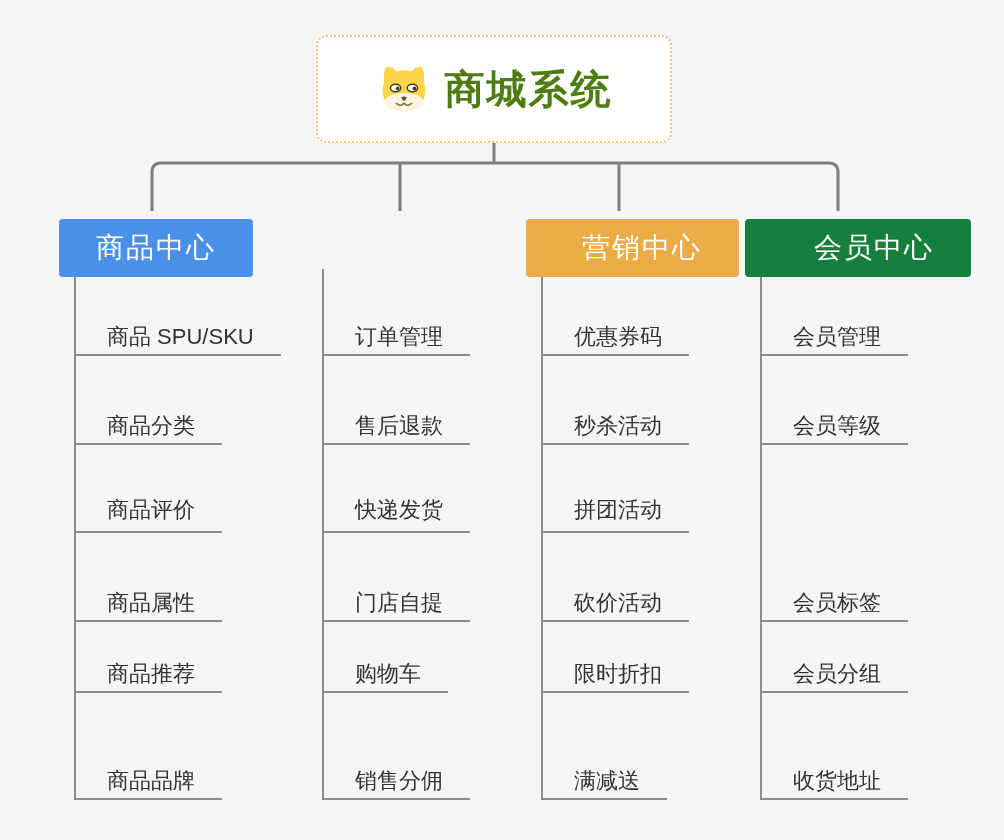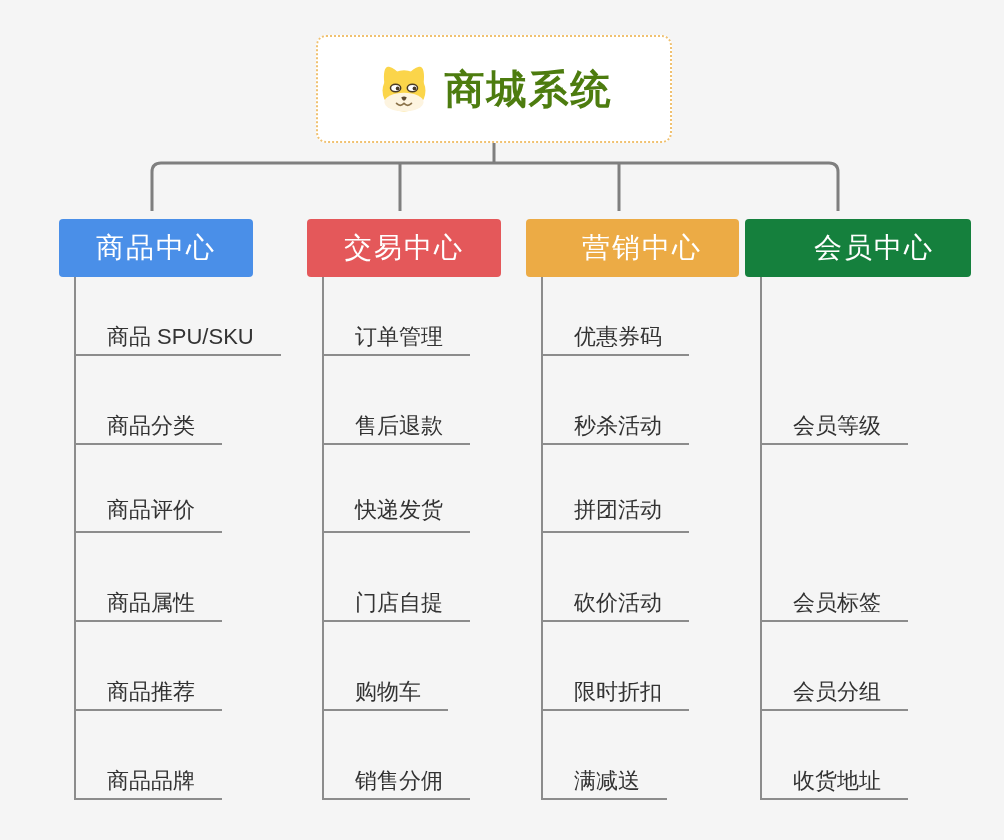--- a/index.html
+++ b/index.html
@@ -28,21 +28,21 @@
   .leafcol{position:absolute;top:0;height:840px;width:260px;pointer-events:none;}
   .c1{left:74px;} .c2{left:322px;} .c3{left:541px;} .c4{left:760px;}
   .leaf{
     position:absolute;left:0;height:36px;width:max-content;
     padding:0 27px 0 33px;border-bottom:2px solid #8c8c8c;
     display:flex;align-items:flex-end;
     font-size:22px;color:#333333;line-height:1;white-space:nowrap;
     pointer-events:auto;
   }
   .leaf span{padding-bottom:6px;}
-  .r1{top:318px;} .r2{top:407px;} .r3{top:495px;align-items:center;} .r4{top:584px;} .r5{top:673px;} .r6{top:762px;}
+  .r1{top:318px;} .r2{top:407px;} .r3{top:495px;align-items:center;} .r4{top:584px;} .r5{top:655px;} .r6{top:762px;}
 </style>
 </head>
 <body>
 
 <div class="canvas" style="background: rgb(245, 245, 245);">
 
   <svg class="connectors" viewBox="0 0 1004 840" xmlns="http://www.w3.org/2000/svg">
 
     <path d="M494 141 L494 163" stroke="#7f7f7f" stroke-width="3" fill="none"></path>
 
@@ -67,21 +67,20 @@
       <ellipse cx="39" cy="27" rx="5.5" ry="4" fill="#ffffff" stroke="#4a3b26" stroke-width="1.6"></ellipse>
       <circle cx="23.2" cy="27.4" r="2" fill="#4a3b26"></circle>
       <circle cx="41.2" cy="27.4" r="2" fill="#4a3b26"></circle>
       <path d="M27 37 Q30 35 33 37 Q31.5 40.5 30 40.5 Q28.5 40.5 27 37 Z" fill="#5d4a30"></path>
       <path d="M22 43.5 Q26 47.5 30 43.5 Q34 47.5 38 43.5" stroke="#8a7148" stroke-width="1.8" fill="none" stroke-linecap="round"></path>
     </svg>
     <span class="root-title" style="color: #4d7c0f;">商城系统</span>
   </div>
 
   <div class="branch b1" style="background: rgb(74, 143, 232);">商品中心</div>
-  <div class="branch b2" style="background: rgb(228, 88, 90);">交易中心</div>
   <div class="branch b3" style="background: rgb(236, 171, 69); padding-left: 19px;">营销中心</div>
   <div class="branch b4" style="background: #15803d; padding-left: 32px;">会员中心</div>
 
   <div class="leafcol c1">
     <div class="leaf r1">
         <span>商品 SPU/SKU</span>
       </div>
     <div class="leaf r2">
         <span>商品分类</span>
       </div>
@@ -135,20 +134,23 @@
       </div>
     <div class="leaf r5">
         <span>限时折扣</span>
       </div>
     <div class="leaf r6">
         <span>满减送</span>
       </div>
   </div>
 
   <div class="leafcol c4">
+    <div class="leaf r1">
+        <span>会员管理</span>
+      </div>
     <div class="leaf r2">
         <span>会员等级</span>
       </div>
     <div class="leaf r4">
         <span>会员标签</span>
       </div>
     <div class="leaf r5">
         <span>会员分组</span>
       </div>
     <div class="leaf r6">

